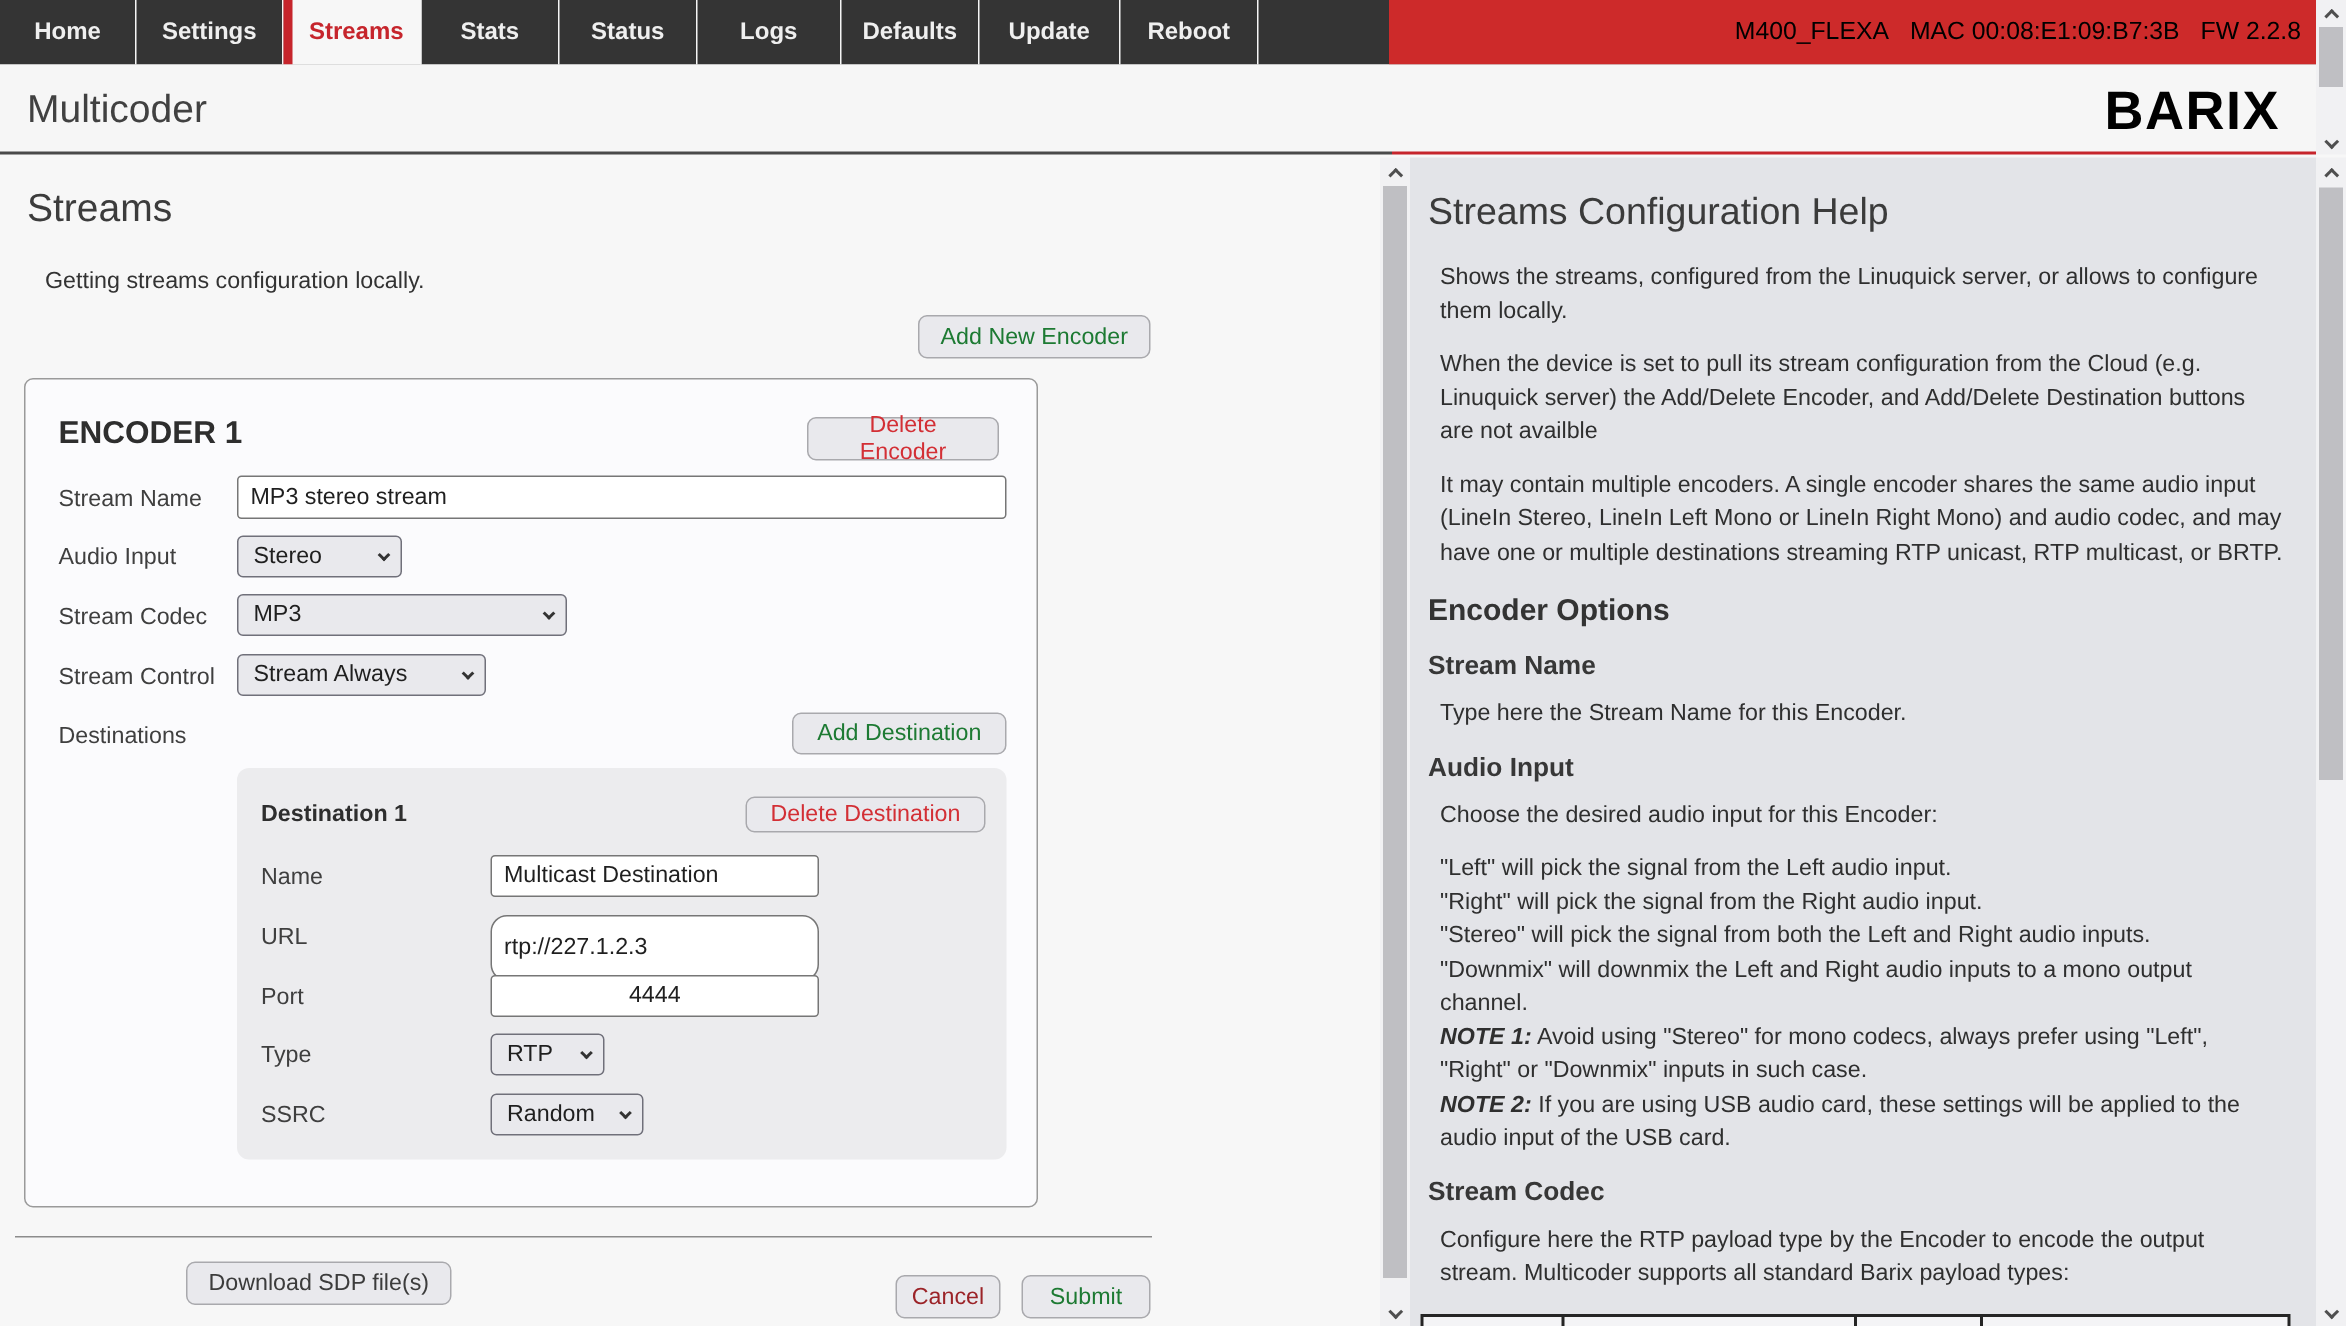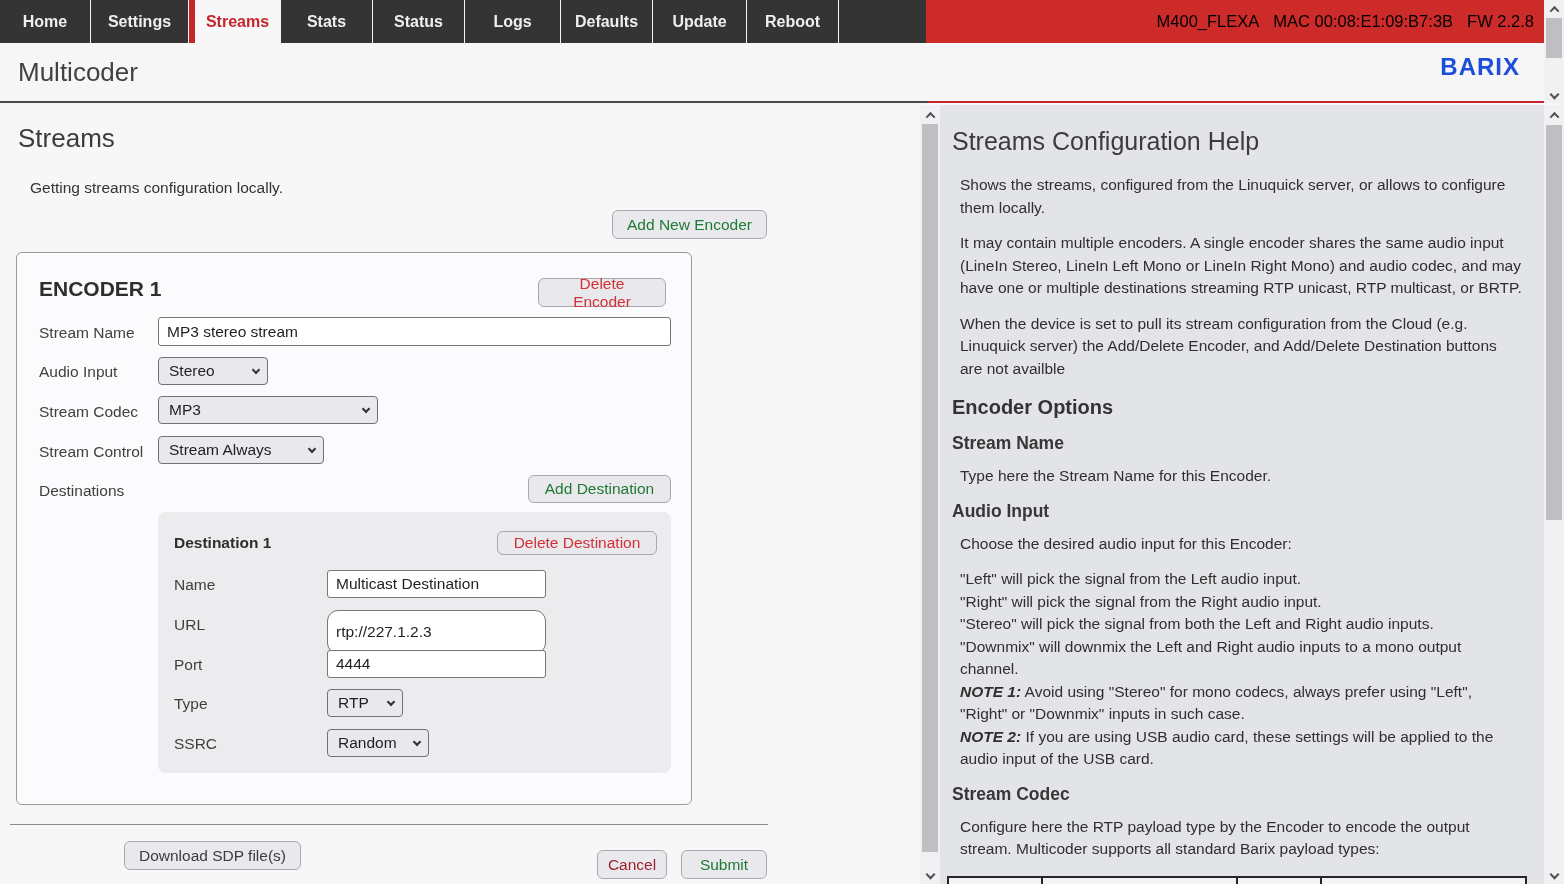--- a/index.html
+++ b/index.html
@@ -14,21 +14,21 @@
   .tab-stats{width:92px;} .tab-status{width:92px;} .tab-logs{width:96px;}
   .tab-defaults{width:92px;} .tab-update{width:94px;} .tab-reboot{width:92px;}
   .tab.active { background:#f7f7f7; color:#c6252c; border-left:6px solid #c6252c; }
   .devbox { position:absolute; left:926px; top:0; width:618px; height:43px; background:#cd2a2a;
             display:flex; align-items:center; justify-content:flex-end; padding-right:10px;
             color:#000000; font-size:16.5px; gap:14px; }
 
   
   .header { position:absolute; left:0; top:43px; width:1544px; height:58px; background:#f6f6f6; }
   .page-title { position:absolute; left:18px; top:14px; font-size:26px; color:#414141; }
-  .logo { position:absolute; right:24px; top:10px; font-size:24px; font-weight:900; letter-spacing:1px; color:#1d4ed8; }
+  .logo { position:absolute; right:24px; top:10px; font-size:36px; font-weight:900; letter-spacing:1px; color:#000000; }
   .hdr-line-dark { position:absolute; left:0; top:101px; width:928px; height:2px; background:#4a4a4a; }
   .hdr-line-red  { position:absolute; left:928px; top:101px; width:616px; height:2px; background:#c6252c; }
 
   
   .main { position:absolute; left:0; top:105px; width:920px; height:779px; background:#f7f7f7; }
   .helpframe { position:absolute; left:940px; top:105px; width:604px; height:779px; background:#e3e4e8; overflow:hidden; }
 
   
   .sbv { position:absolute; width:20px; background:#f1f1f3; }
   .sb-outer { left:1544px; top:0; height:103px; }
@@ -145,21 +145,21 @@
       <div class="dest-title">Destination 1</div>
       <button class="btn red" style="left:339px; top:19px; width:160px; height:24px;">Delete Destination</button>
 
       <div class="flabel" style="left:16px; top:64px;">Name</div>
       <input class="txt" style="left: 169px; top: 58px; width: 219px; height: 28px;" value="Multicast Destination">
 
       <div class="flabel" style="left:16px; top:104px;">URL</div>
       <input class="txt" style="left: 169px; top: 98px; width: 219px; height: 44px; border-radius: 11px;" value="rtp://227.1.2.3">
 
       <div class="flabel" style="left:16px; top:144px;">Port</div>
-      <input class="txt" style="left: 169px; top: 138px; width: 219px; height: 28px;" value="4444">
+      <input class="txt" style="left: 169px; top: 138px; width: 219px; height: 28px; text-align: center;" value="4444">
 
       <div class="flabel" style="left:16px; top:183px;">Type</div>
       <div class="sel" style="left:169px; top:177px; width:76px;">
         <span>RTP</span>
         <span class="chev down"></span>
       </div>
 
       <div class="flabel" style="left:16px; top:223px;">SSRC</div>
       <div class="sel" style="left:169px; top:217px; width:102px;">
         <span>Random</span>
@@ -173,22 +173,22 @@
   <button class="btn dark" style="left:14px; top:780px; width:105px;">Show SDP</button>
   <button class="btn dark" style="left:124px; top:736px; width:177px;">Download SDP file(s)</button>
   <button class="btn maroon" style="left:597px; top:745px; width:70px;">Cancel</button>
   <button class="btn green" style="left:681px; top:745px; width:86px;">Submit</button>
 </div>
 
 <div class="helpframe">
   <div class="help-inner">
     <div class="help-title">Streams Configuration Help</div>
     <p>Shows the streams, configured from the Linuquick server, or allows to configure them locally.</p>
+    <p>When the device is set to pull its stream configuration from the Cloud (e.g. Linuquick server) the Add/Delete Encoder, and Add/Delete Destination buttons are not availble</p>
     <p>It may contain multiple encoders. A single encoder shares the same audio input (LineIn Stereo, LineIn Left Mono or LineIn Right Mono) and audio codec, and may have one or multiple destinations streaming RTP unicast, RTP multicast, or BRTP.</p>
-    <p>When the device is set to pull its stream configuration from the Cloud (e.g. Linuquick server) the Add/Delete Encoder, and Add/Delete Destination buttons are not availble</p>
 
     <div class="help-h2">Encoder Options</div>
 
     <div class="help-h3">Stream Name</div>
     <p>Type here the Stream Name for this Encoder.</p>
 
     <div class="help-h3">Audio Input</div>
     <p>Choose the desired audio input for this Encoder:</p>
     <div class="help-block">
       <span class="line">"Left" will pick the signal from the Left audio input.</span>

